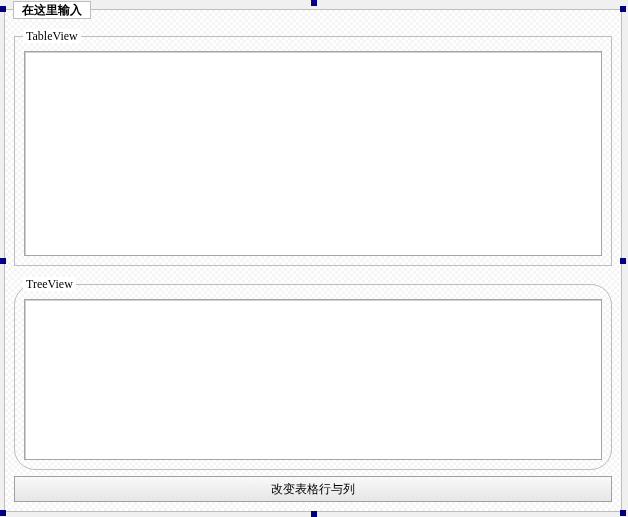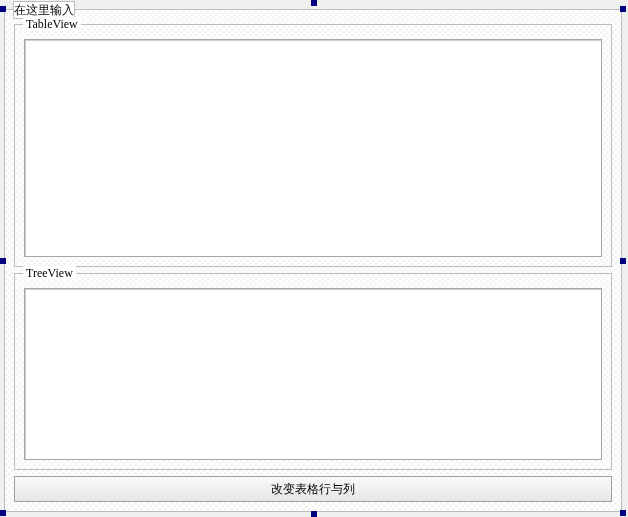--- a/index.html
+++ b/index.html
@@ -52,24 +52,25 @@
       linear-gradient(45deg, #f5f5f5 25%, #ffffff 25%, #ffffff 75%, #f5f5f5 75%);
     background-size: 6px 6px;
     background-position: 0 0, 3px 3px;
   }
   .outer-group .outer-title {
     position: absolute;
     top: -9px;
     left: 8px;
     background: #ffffff;
     border: 1px solid #bdbdbd;
-    padding: 1px 0;
+    padding: 1px 8px;
     font-size: 12px;
     line-height: 14px;
     white-space: nowrap;
+    font-weight: bold;
   }
 
   
   .outer-content {
     position: absolute;
     left: 9px;
     top: 14px;
     right: 9px;
     bottom: 9px;
     display: flex;
@@ -82,20 +83,21 @@
     border: 1px solid #bdbdbd;
     box-sizing: border-box;
     margin-bottom: 6px;
     background-image:
       linear-gradient(45deg, #f5f5f5 25%, transparent 25%, transparent 75%, #f5f5f5 75%),
       linear-gradient(45deg, #f5f5f5 25%, #ffffff 25%, #ffffff 75%, #f5f5f5 75%);
     background-size: 6px 6px;
     background-position: 0 0, 3px 3px;
     flex: 1 1 0;
     min-height: 0;
+    margin-top: 12px;
   }
   .inner-title {
     position: absolute;
     top: -8px;
     left: 8px;
     background: #ffffff;
     padding: 0 3px;
     font-size: 12px;
     line-height: 14px;
     white-space: nowrap;
@@ -149,21 +151,21 @@
   <div class="outer-group">
     <span class="outer-title">在这里输入</span>
 
     <div class="outer-content">
 
       <div class="inner-group" style="flex-basis:52%;">
         <span class="inner-title">TableView</span>
         <div class="view-area"></div>
       </div>
 
-      <div class="inner-group" style="flex-basis:42%;">
+      <div class="inner-group" style="flex-basis:42%;border-radius:21px;">
         <span class="inner-title">TreeView</span>
         <div class="view-area"></div>
       </div>
 
       <div class="button-row">
         <button class="btn">改变表格行与列</button>
       </div>
 
     </div>
   </div>

